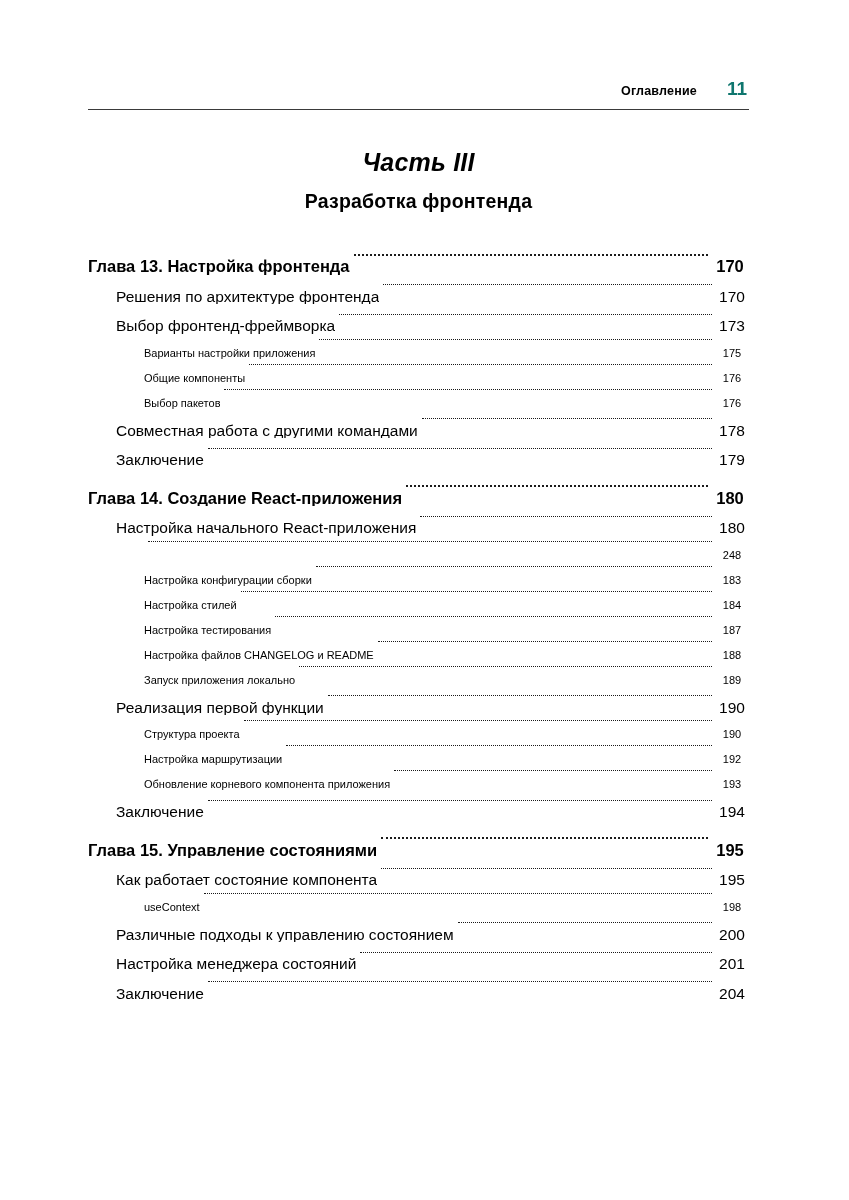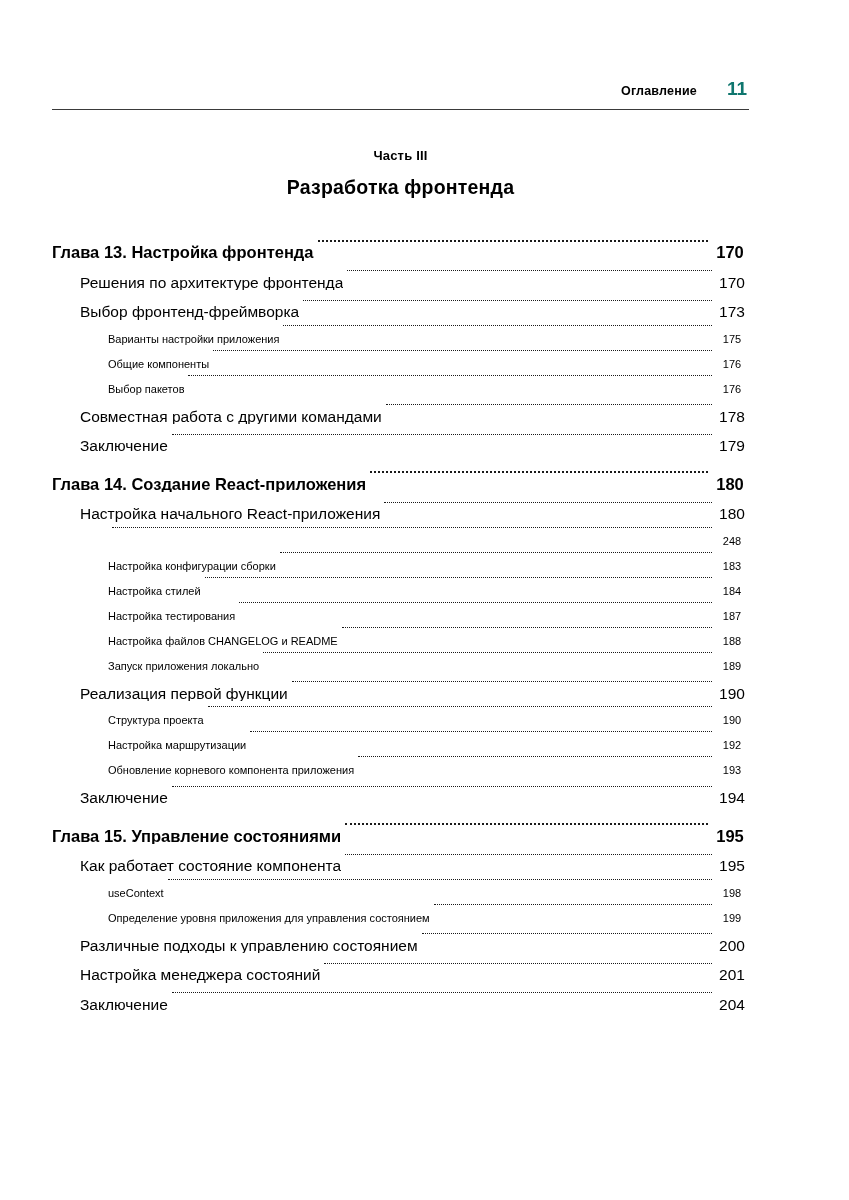--- a/index.html
+++ b/index.html
@@ -12,21 +12,21 @@
     height: 1200px;
     font-family: "Liberation Sans", sans-serif;
     color: #000000;
     position: relative;
     overflow: hidden;
   }
   .page {
     width: 849px;
     height: 1200px;
     box-sizing: border-box;
-    padding: 78px 100px 0 52px;
+    padding: 78px 100px 0 88px;
     position: relative;
   }
   
   .running-head {
     display: flex;
     align-items: baseline;
     justify-content: flex-end;
     gap: 26px;
     padding-right: 2px;
   }
@@ -48,23 +48,24 @@
     margin-top: 9px;
   }
 
   
   .part-block {
     text-align: center;
     margin-top: 38px;
     margin-bottom: 30px;
   }
   .part-number {
-    font-size: 13px;
+    font-size: 25px;
     font-weight: 700;
     letter-spacing: 0.2px;
+    font-style: italic;
   }
   .part-title {
     font-size: 19.5px;
     font-weight: 700;
     margin-top: 13px;
     letter-spacing: 0.2px;
   }
 
   
   .toc {
@@ -252,25 +253,20 @@
       <div class="entry lvl-1">
         <span class="txt">Как работает состояние компонента</span>
         <span class="dots"></span>
         <span class="pg">195</span>
       </div>
       <div class="entry lvl-2">
         <span class="txt">useContext</span>
         <span class="dots"></span>
         <span class="pg">198</span>
       </div>
-      <div class="entry lvl-2">
-        <span class="txt">Определение уровня приложения для управления состоянием</span>
-        <span class="dots"></span>
-        <span class="pg">199</span>
-      </div>
       <div class="entry lvl-1">
         <span class="txt">Различные подходы к управлению состоянием</span>
         <span class="dots"></span>
         <span class="pg">200</span>
       </div>
       <div class="entry lvl-1">
         <span class="txt">Настройка менеджера состояний</span>
         <span class="dots"></span>
         <span class="pg">201</span>
       </div>

